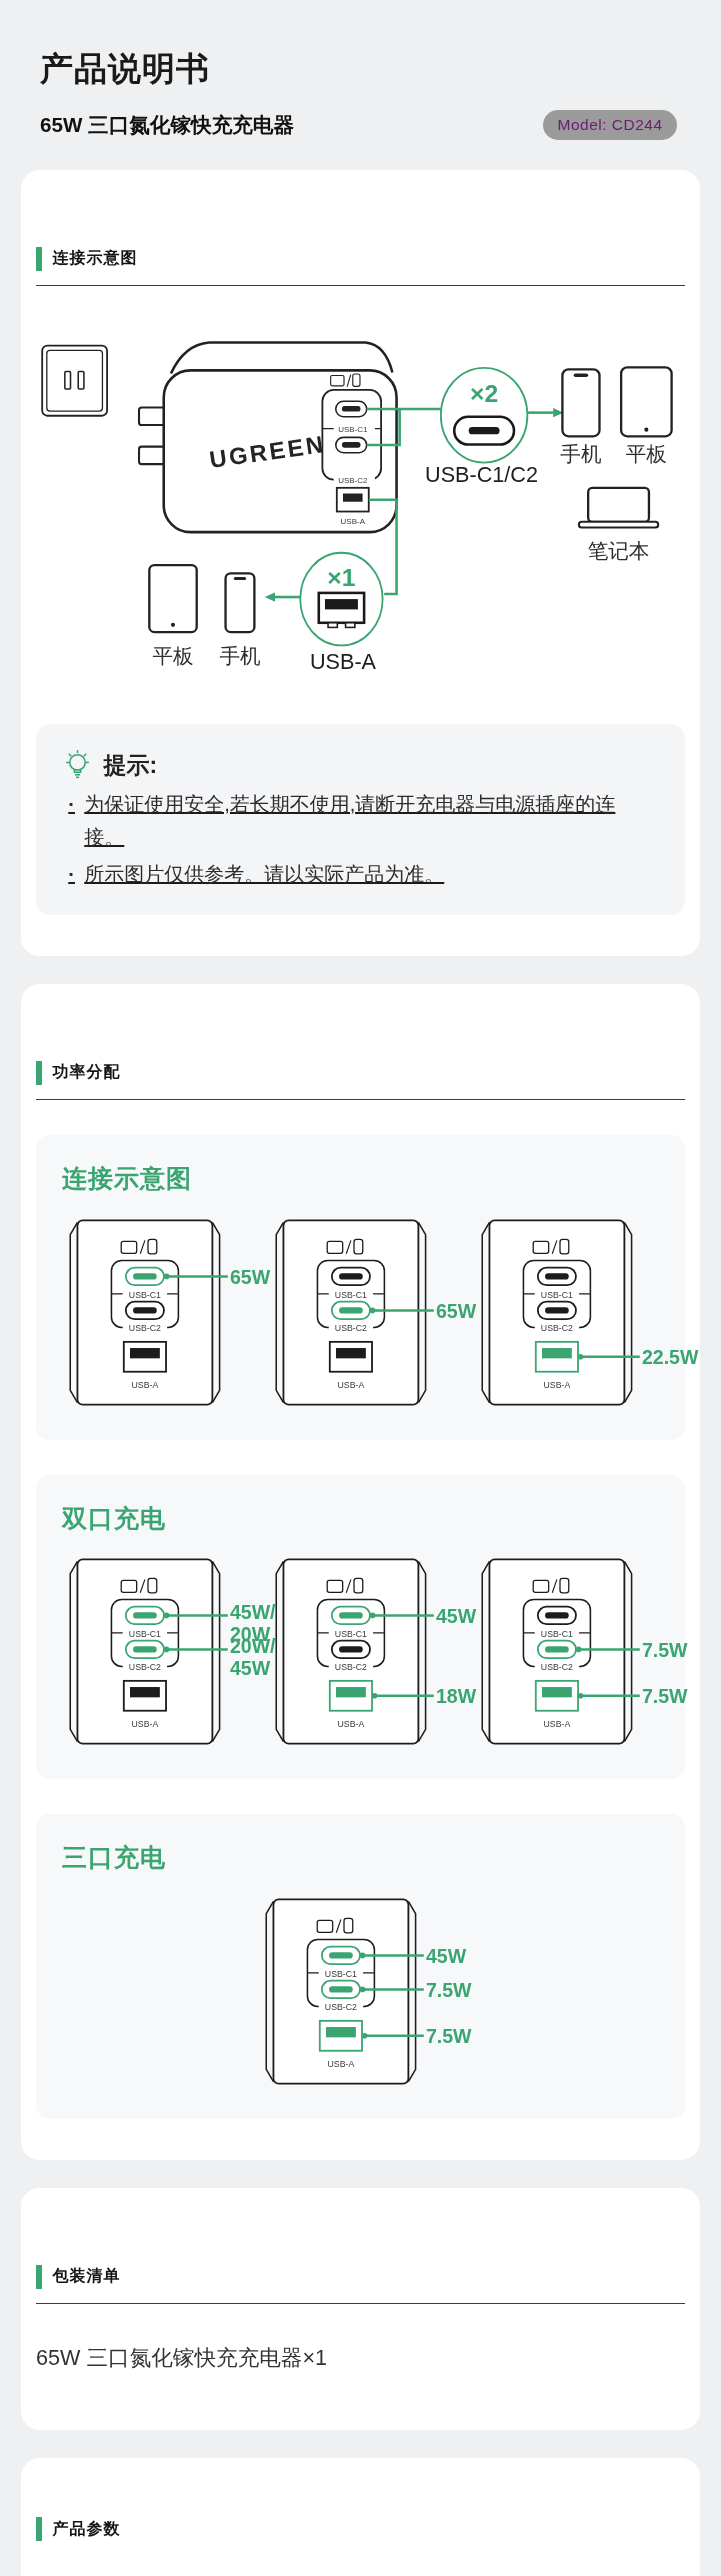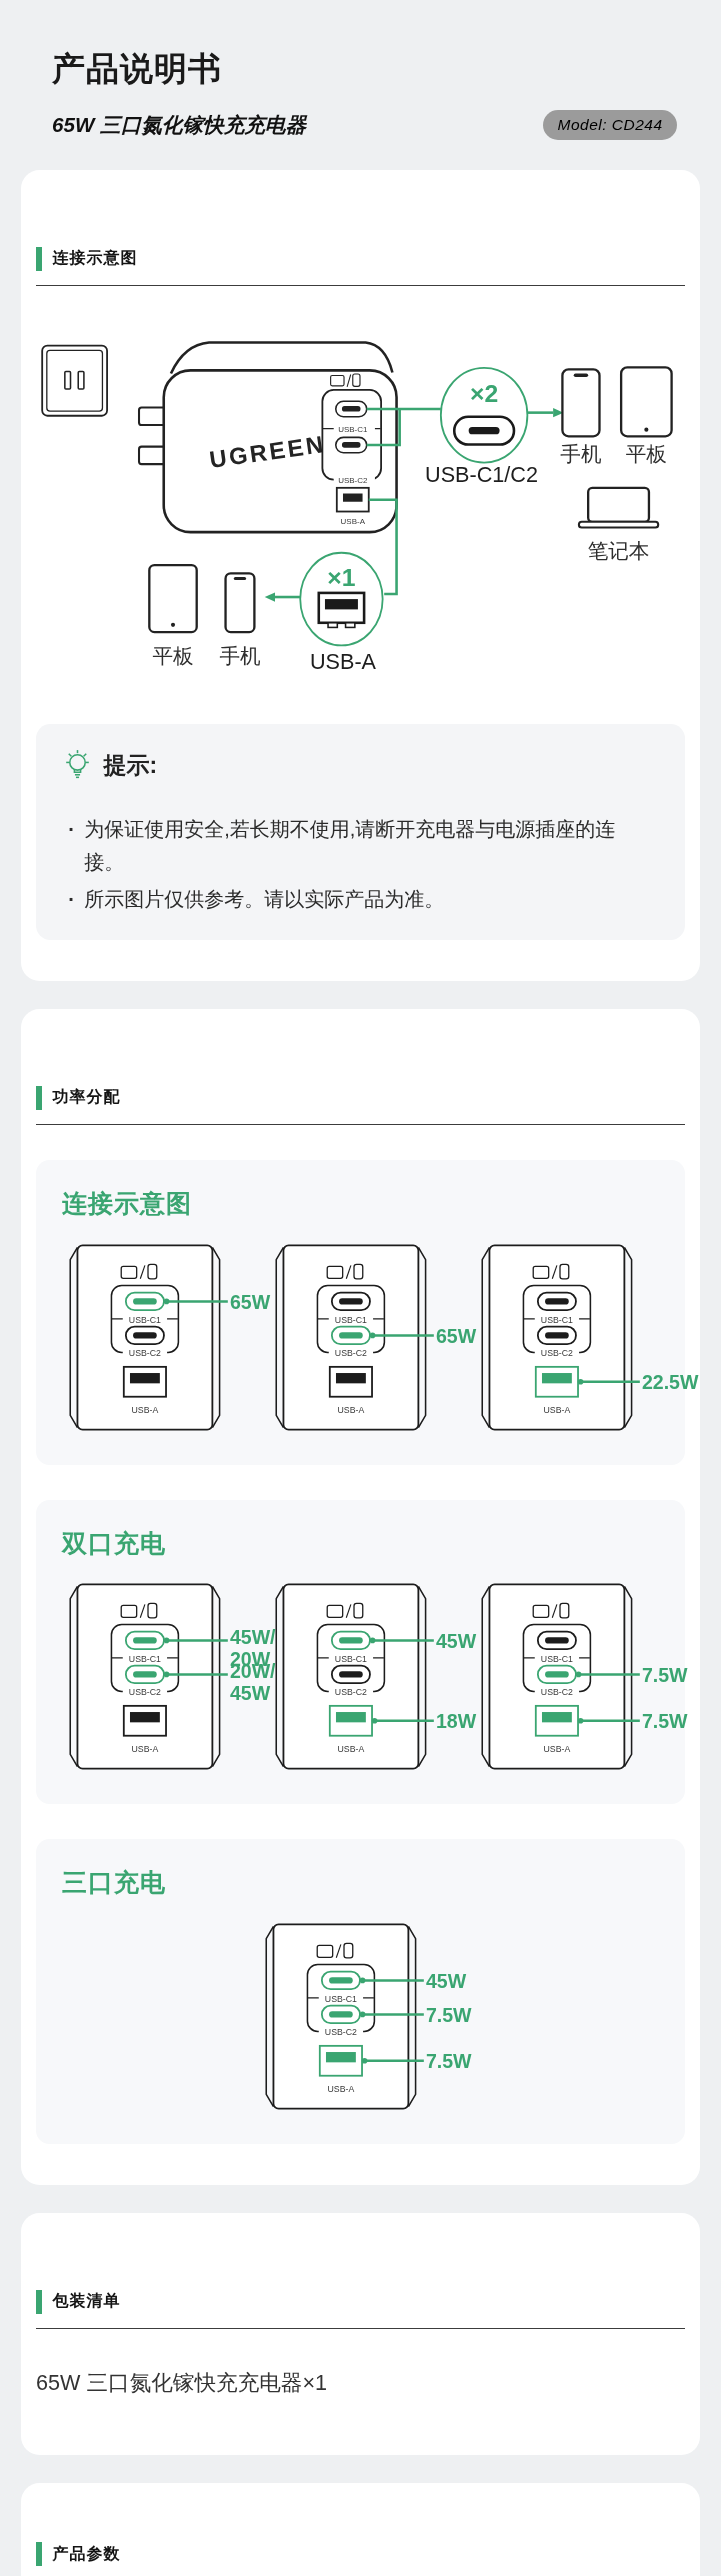--- a/index.html
+++ b/index.html
@@ -3,38 +3,38 @@
 <meta charset="utf-8">
 <style>
   html,body{margin:0;padding:0;}
   body{
     width:721px;
     background:#eef0f2;
     font-family:"Liberation Sans","DejaVu Sans",sans-serif;
     color:#1a1a1a;
   }
   
-  .hdr{padding:47px 44px 30px 52px;}
+  .hdr{padding:47px 44px 30px 40px;}
   .hdr h1{margin:0;font-size:33px;font-weight:900;letter-spacing:1px;color:#1a1a1a;}
-  .hdr-row{display:flex;align-items:center;justify-content:space-between;margin-top:17.5px;font-style:italic;}
+  .hdr-row{display:flex;align-items:center;justify-content:space-between;margin-top:17.5px;}
   .hdr-sub{font-size:20.6px;font-weight:800;color:#111;}
-  .badge{background:#9b9b9b;color:#000000;font-size:15.5px;border-radius:515px;padding:6.2px 14.4px;letter-spacing:0.5px;}
+  .badge{background:#9b9b9b;color:#701a75;font-size:15.5px;border-radius:515px;padding:6.2px 14.4px;letter-spacing:0.5px;}
   
   .card{background:#fff;border-radius:18.5px;margin:0 20.6px;padding:77px 15.5px 41px;}
   .card + .card, .card.gap{margin-top:28px;}
   .sec-title{display:flex;align-items:center;}
   .sec-title .bar{width:6.2px;height:24px;background:#3aa571;margin-right:10.3px;flex:0 0 auto;}
   .sec-title .txt{font-size:16px;font-weight:900;color:#141414;letter-spacing:1px;}
   .rule{border:none;border-top:1px solid #3c3c3c;margin:14.4px 0 0 0;}
   
   .diagram{display:block;margin-top:44px;width:649px;height:361px;overflow:visible;}
   .tipbox{background:#f4f5f7;border-radius:14.4px;margin-top:33px;padding:23px 25px 24px;}
   .tip-head{display:flex;align-items:center;gap:9.3px;}
   .tip-head .t{font-size:23px;font-weight:800;color:#222;}
-  .tip-bullets{margin-top:30px;}
+  .tip-bullets{margin-top:5px;text-decoration:underline;}
   .bullet{display:flex;font-size:20px;line-height:1.62;color:#2b2b2b;margin-top:5.2px;}
   .bullet::before{content:"·";font-weight:900;margin:0 9.3px 0 7.2px;}
   .bullet span{max-width:536px;}
   
   .subcard{background:#f7f8fa;border-radius:13.4px;padding:27px 26px 32px;margin-top:35px;}
   .subhead{font-size:25px;font-weight:800;color:#3aa571;letter-spacing:1px;}
   .chargers{display:flex;margin-top:21.6px;}
   .chargers.center{justify-content:center;}
   
   .pack-item{font-size:21.6px;color:#333;margin-top:39px;}

